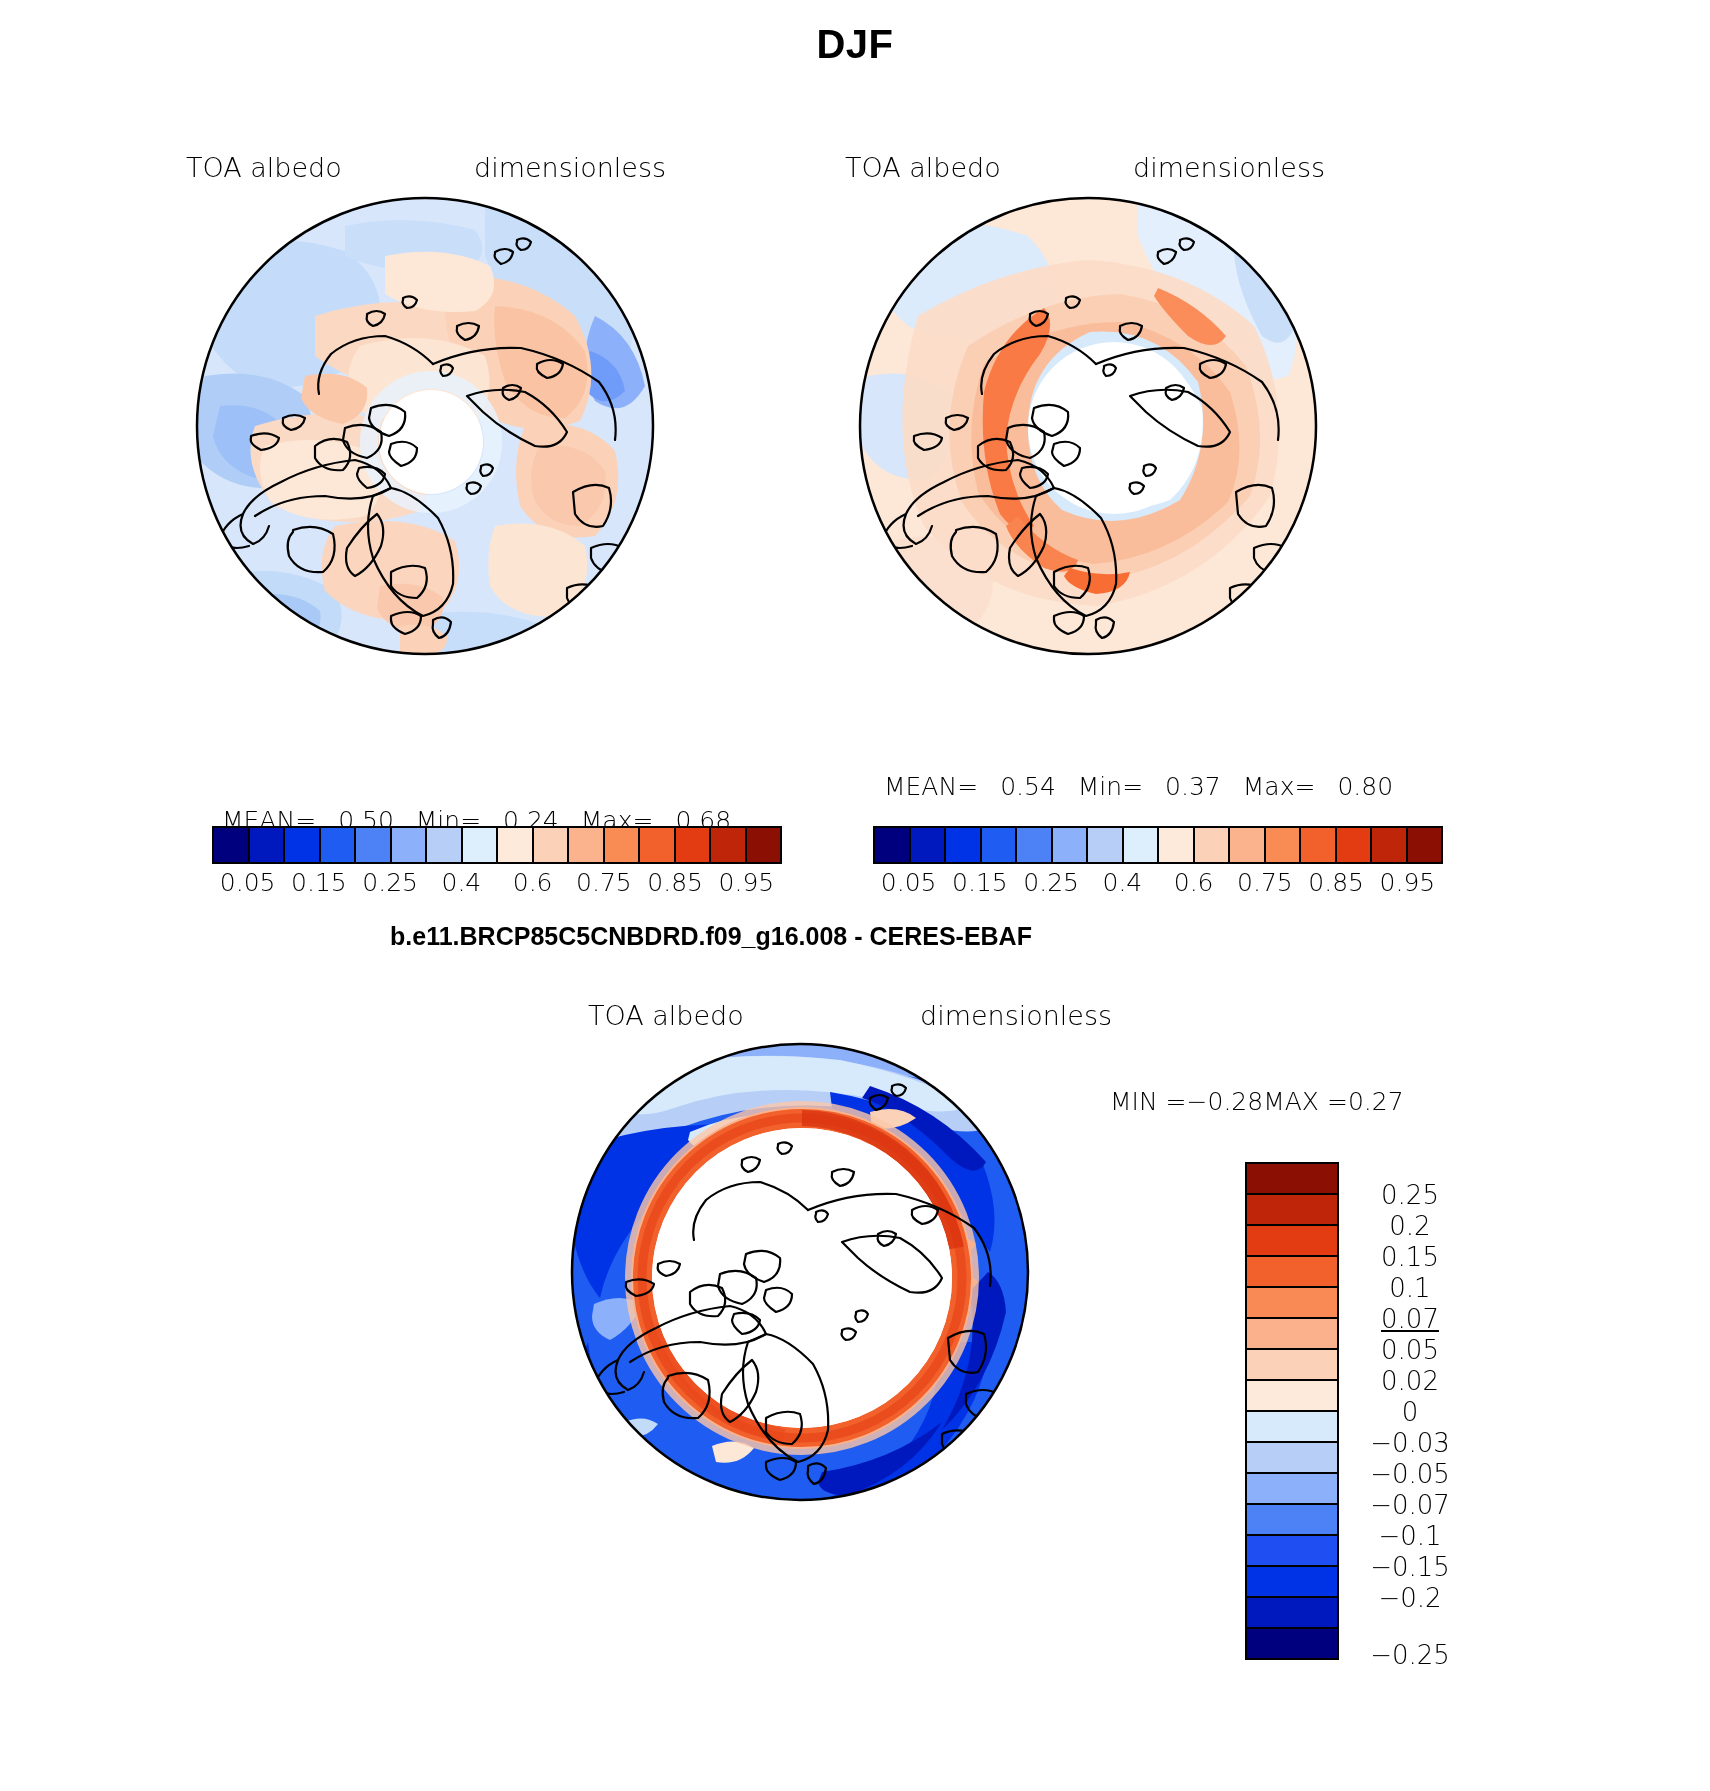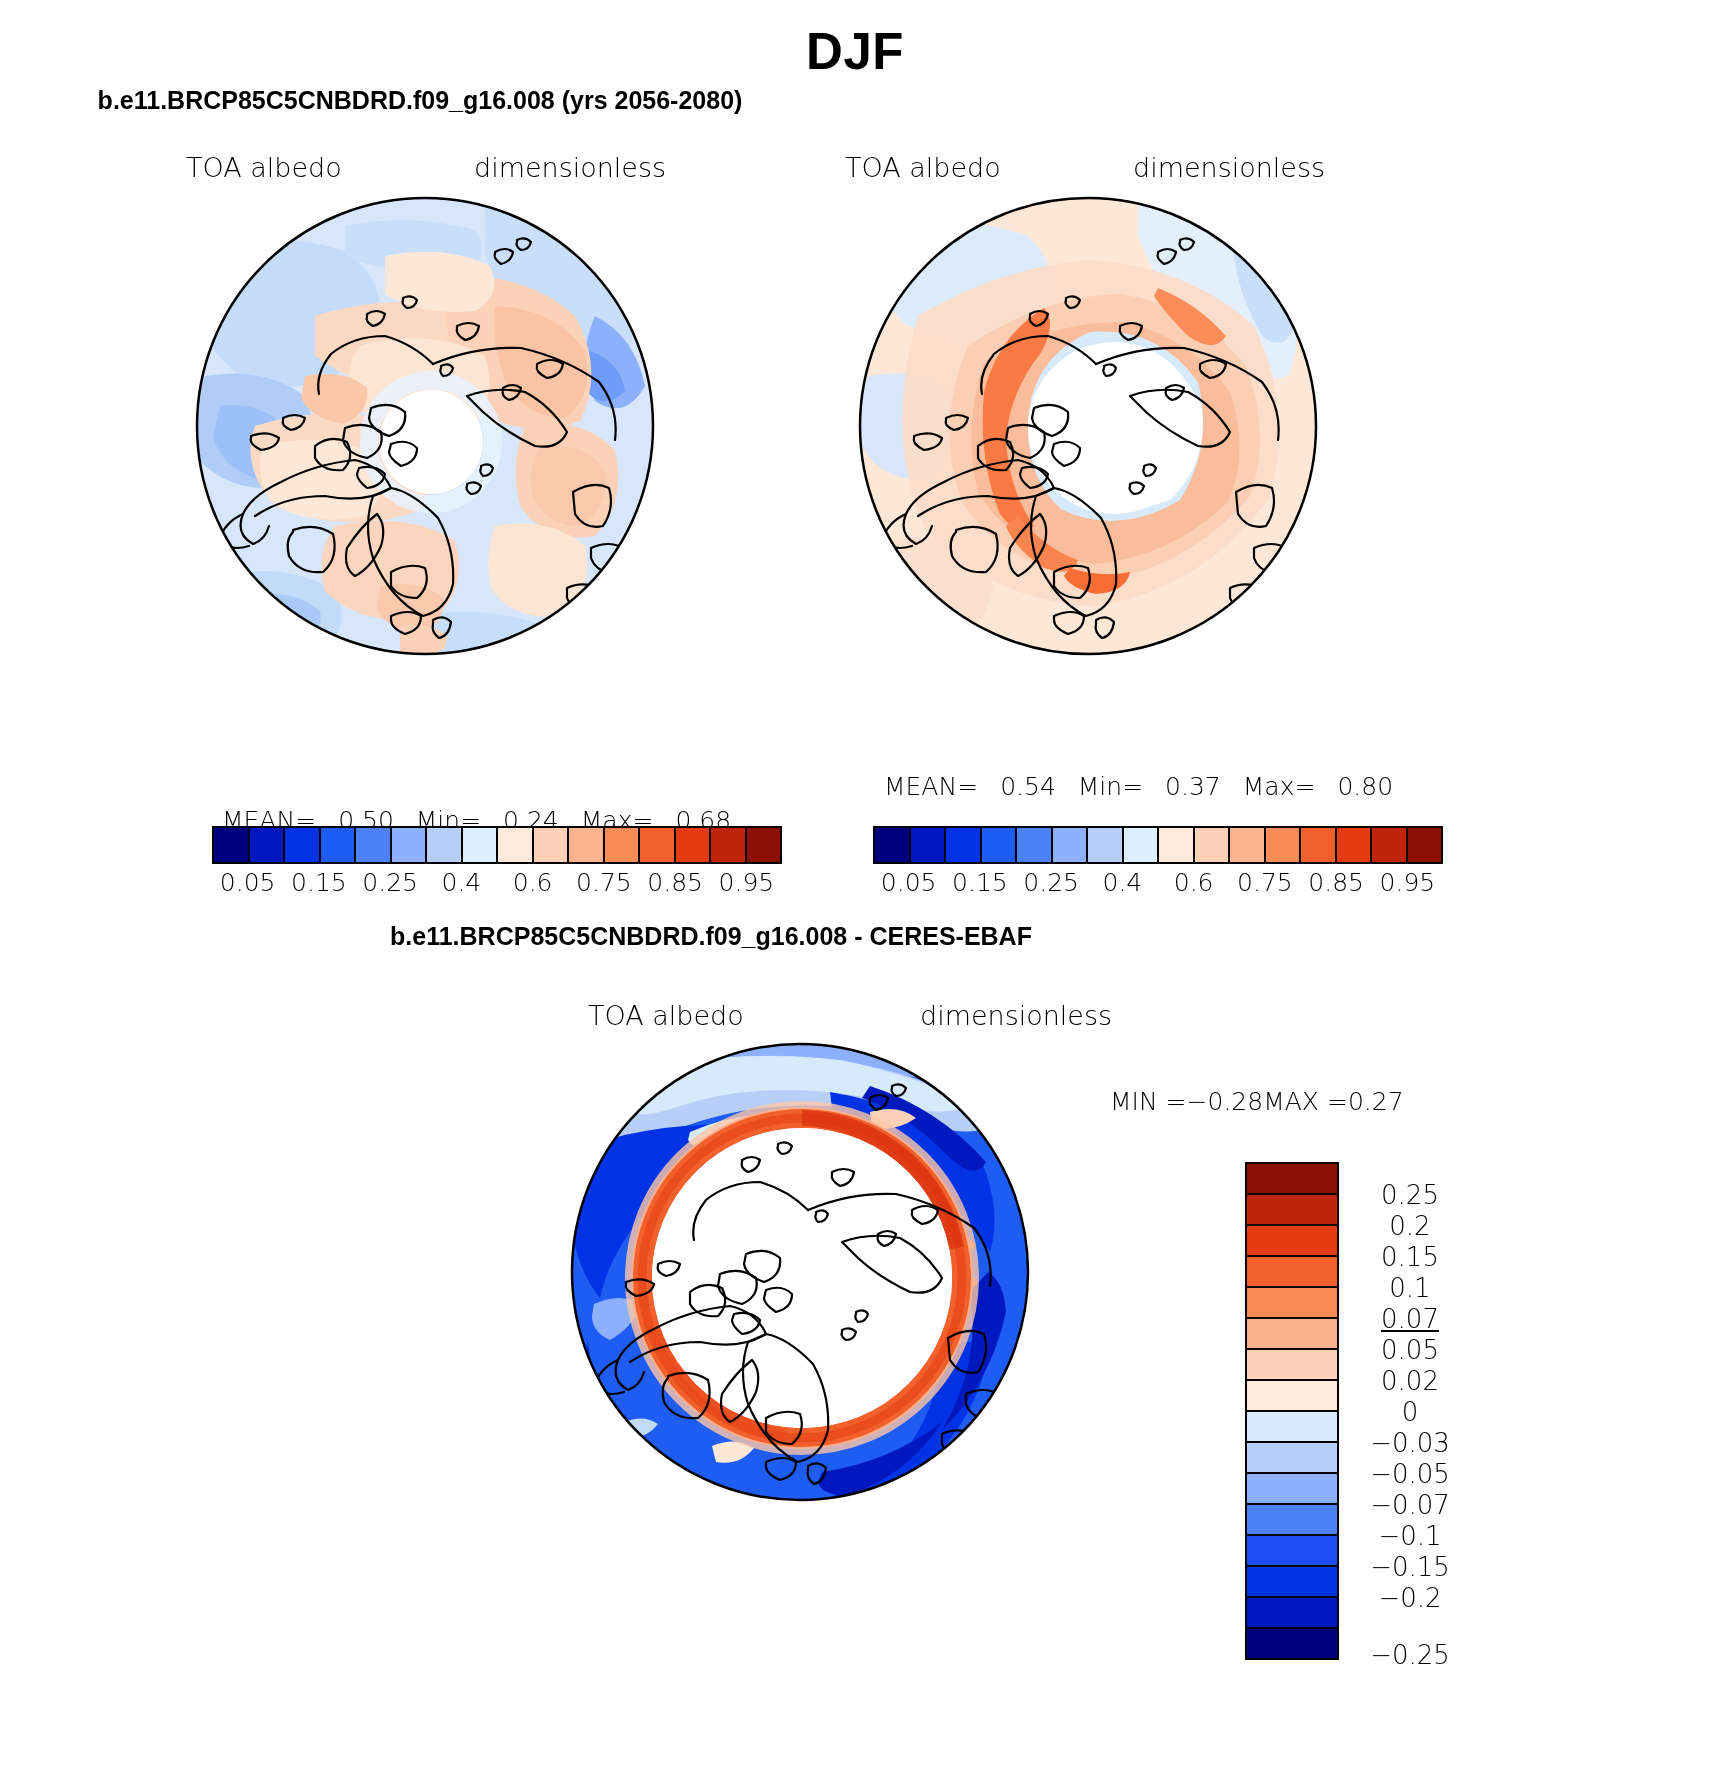--- a/index.html
+++ b/index.html
@@ -13,21 +13,21 @@
     overflow: hidden;
   }
   .page { position: relative; width: 1710px; height: 1791px; }
 
   .abs { position: absolute; }
 
   
   #main-title {
     top: 22px; left: 0; width: 1710px;
     text-align: center;
-    font-size: 51px; font-weight: bold;
+    font-size: 40px; font-weight: bold;
     letter-spacing: 0.5px;
   }
   #left-panel-title {
     top: 86px; left: 40px; width: 760px;
     text-align: center;
     font-size: 25px; font-weight: bold;
   }
   #right-panel-title {
     top: 86px; left: 880px; width: 560px;
     text-align: center;
@@ -125,21 +125,20 @@
 
   svg { display: block; }
 </style>
 </head>
 <body>
 
 <div class="page">
 
   <div class="abs" id="main-title">DJF</div>
 
-  <div class="abs" id="left-panel-title">b.e11.BRCP85C5CNBDRD.f09_g16.008 (yrs 2056-2080)</div>
 
   <div class="abs sublabel" style="top:152px; left:186px;">TOA albedo</div>
   <div class="abs sublabel" style="top:152px; left:474px;">dimensionless</div>
 
   <div class="abs" style="top:196px; left:195px;">
     <svg width="460" height="460" viewBox="0 0 460 460">
       <defs>
         <clipPath id="clipModel">
             <circle cx="230" cy="230" r="228"></circle>
           </clipPath>

